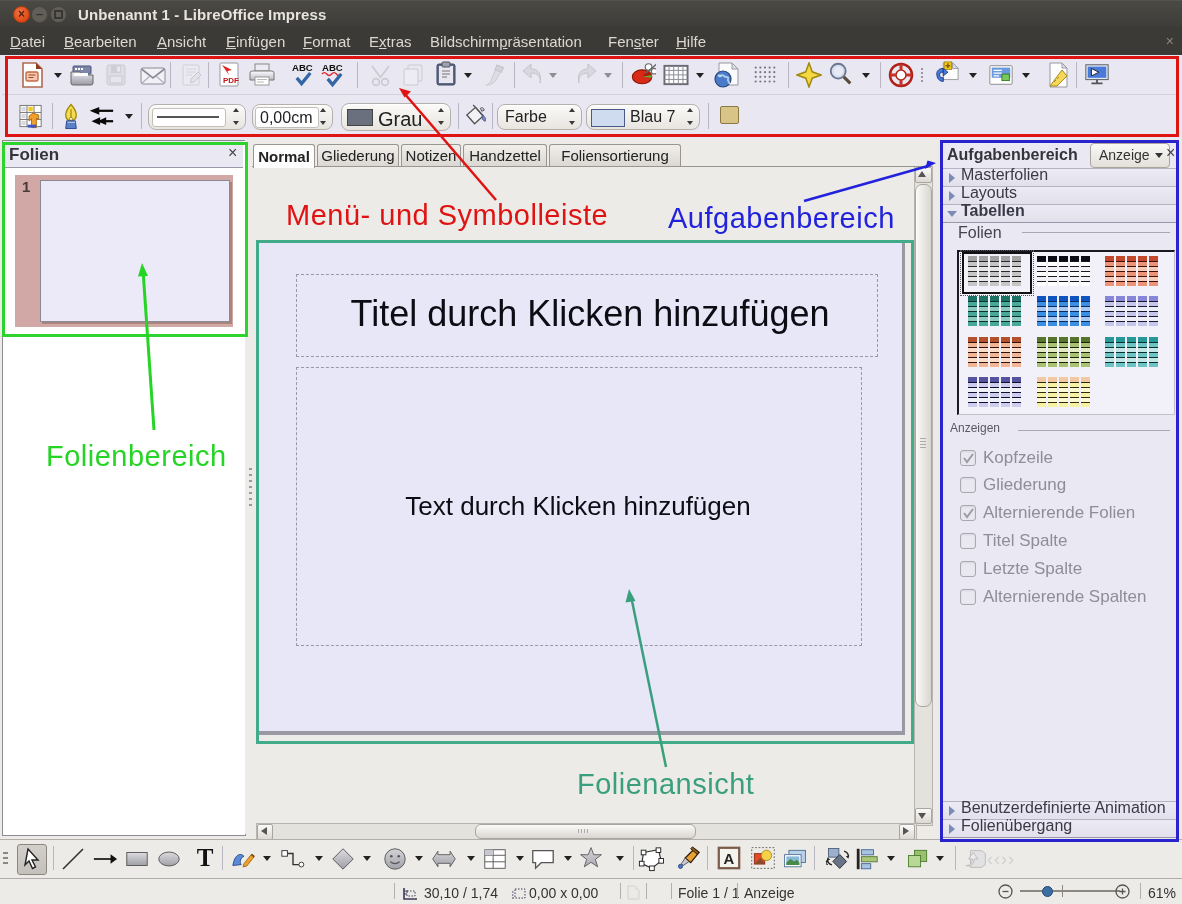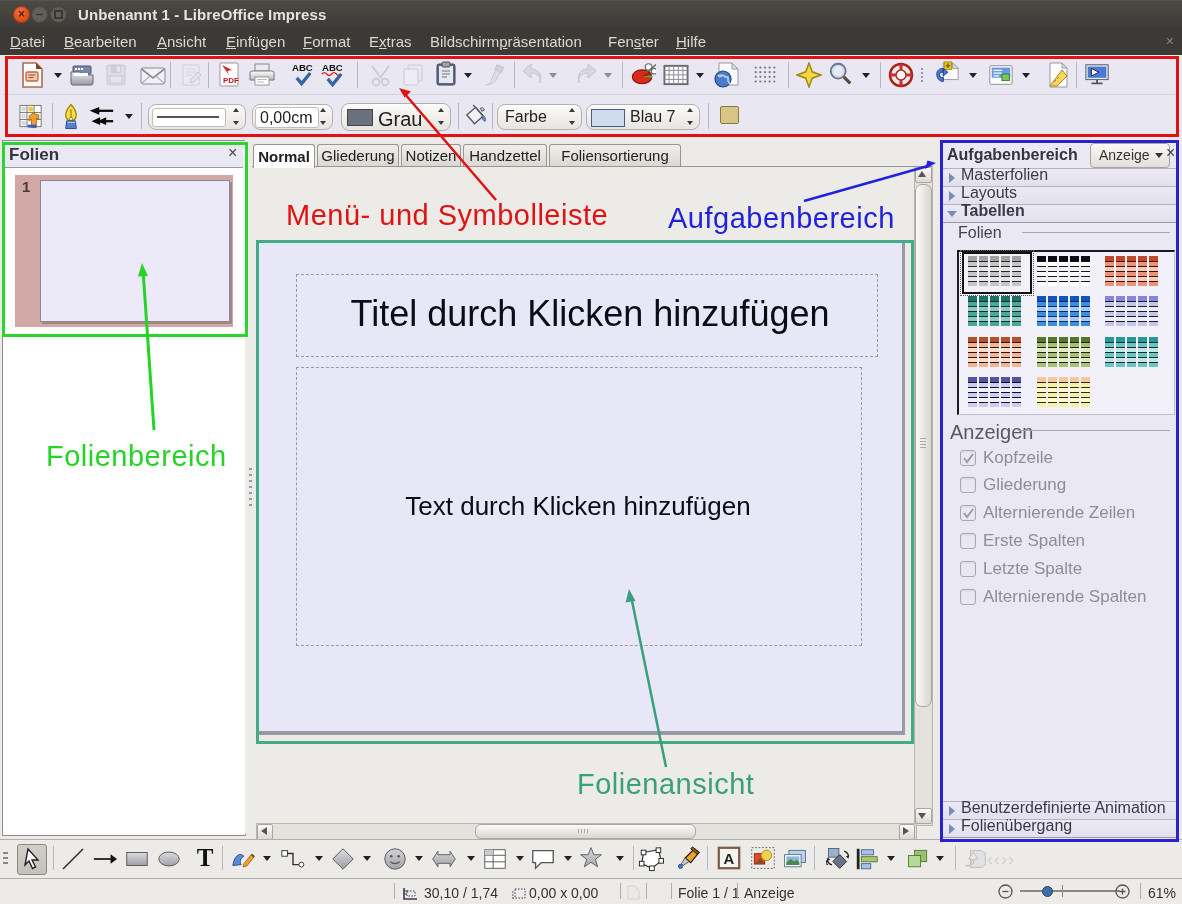--- a/index.html
+++ b/index.html
@@ -433,34 +433,34 @@
 <div class="thumb" style="left:1037px;top:256px;background-image:repeating-linear-gradient(90deg,rgba(0,0,0,0) 0 9px,#f2f1f9 9px 11px),linear-gradient(180deg,#0a0a14 0 5px,#1a1a1a 5px 6px,#ffffff 6px 10px,#1a1a1a 10px 11px,#f2f2f6 11px 15px,#1a1a1a 15px 16px,#ffffff 16px 20px,#1a1a1a 20px 21px,#f2f2f6 21px 25px,#1a1a1a 25px 26px,#ffffff 26px 30px)"></div>
 <div class="thumb" style="left:1105px;top:256px;background-image:repeating-linear-gradient(90deg,rgba(0,0,0,0) 0 9px,#f2f1f9 9px 11px),linear-gradient(180deg,#c4482c 0 5px,#401008 5px 6px,#ec9478 6px 10px,#401008 10px 11px,#f6cbba 11px 15px,#401008 15px 16px,#ec9478 16px 20px,#401008 20px 21px,#f6cbba 21px 25px,#401008 25px 26px,#ec9478 26px 30px)"></div>
 <div class="thumb" style="left:968px;top:296px;background-image:repeating-linear-gradient(90deg,rgba(0,0,0,0) 0 9px,#f2f1f9 9px 11px),linear-gradient(180deg,#1d7064 0 5px,#0a332c 5px 6px,#48a89a 6px 10px,#0a332c 10px 11px,#8dc9c0 11px 15px,#0a332c 15px 16px,#48a89a 16px 20px,#0a332c 20px 21px,#8dc9c0 21px 25px,#0a332c 25px 26px,#48a89a 26px 30px)"></div>
 <div class="thumb" style="left:1037px;top:296px;background-image:repeating-linear-gradient(90deg,rgba(0,0,0,0) 0 9px,#f2f1f9 9px 11px),linear-gradient(180deg,#0f54c0 0 5px,#0a2a60 5px 6px,#3a8ee4 6px 10px,#0a2a60 10px 11px,#a8caf2 11px 15px,#0a2a60 15px 16px,#3a8ee4 16px 20px,#0a2a60 20px 21px,#a8caf2 21px 25px,#0a2a60 25px 26px,#3a8ee4 26px 30px)"></div>
 <div class="thumb" style="left:1105px;top:296px;background-image:repeating-linear-gradient(90deg,rgba(0,0,0,0) 0 9px,#f2f1f9 9px 11px),linear-gradient(180deg,#8886d8 0 5px,#1a1a30 5px 6px,#c6c5ec 6px 10px,#1a1a30 10px 11px,#ededf8 11px 15px,#1a1a30 15px 16px,#c6c5ec 16px 20px,#1a1a30 20px 21px,#ededf8 21px 25px,#1a1a30 25px 26px,#c6c5ec 26px 30px)"></div>
 <div class="thumb" style="left:968px;top:337px;background-image:repeating-linear-gradient(90deg,rgba(0,0,0,0) 0 9px,#f2f1f9 9px 11px),linear-gradient(180deg,#b2512c 0 5px,#301008 5px 6px,#f2b596 6px 10px,#301008 10px 11px,#fbdcc8 11px 15px,#301008 15px 16px,#f2b596 16px 20px,#301008 20px 21px,#fbdcc8 21px 25px,#301008 25px 26px,#f2b596 26px 30px)"></div>
 <div class="thumb" style="left:1037px;top:337px;background-image:repeating-linear-gradient(90deg,rgba(0,0,0,0) 0 9px,#f2f1f9 9px 11px),linear-gradient(180deg,#56742c 0 5px,#1a2408 5px 6px,#a9c271 6px 10px,#1a2408 10px 11px,#e2eac2 11px 15px,#1a2408 15px 16px,#a9c271 16px 20px,#1a2408 20px 21px,#e2eac2 21px 25px,#1a2408 25px 26px,#a9c271 26px 30px)"></div>
 <div class="thumb" style="left:1105px;top:337px;background-image:repeating-linear-gradient(90deg,rgba(0,0,0,0) 0 9px,#f2f1f9 9px 11px),linear-gradient(180deg,#279898 0 5px,#083030 5px 6px,#6cc4c4 6px 10px,#083030 10px 11px,#c2e6e6 11px 15px,#083030 15px 16px,#6cc4c4 16px 20px,#083030 20px 21px,#c2e6e6 21px 25px,#083030 25px 26px,#6cc4c4 26px 30px)"></div>
 <div class="thumb" style="left:968px;top:377px;background-image:repeating-linear-gradient(90deg,rgba(0,0,0,0) 0 9px,#f2f1f9 9px 11px),linear-gradient(180deg,#5553a0 0 5px,#101030 5px 6px,#cdccee 6px 10px,#101030 10px 11px,#efeff9 11px 15px,#101030 15px 16px,#cdccee 16px 20px,#101030 20px 21px,#efeff9 21px 25px,#101030 25px 26px,#cdccee 26px 30px)"></div>
 <div class="thumb" style="left:1037px;top:377px;background-image:repeating-linear-gradient(90deg,rgba(0,0,0,0) 0 9px,#f2f1f9 9px 11px),linear-gradient(180deg,#f2c9a2 0 5px,#302810 5px 6px,#f6f2a2 6px 10px,#302810 10px 11px,#fbfad2 11px 15px,#302810 15px 16px,#f6f2a2 16px 20px,#302810 20px 21px,#fbfad2 21px 25px,#302810 25px 26px,#f6f2a2 26px 30px)"></div>
-<div class="abs" style="left:950px;top:421px;font-size:20px;color:#5a5964">Anzeigen</div>
+<div class="abs" style="left:950px;top:421px;font-size:12px;color:#5a5964">Anzeigen</div>
 <div class="abs" style="left:1018px;top:430px;width:152px;height:1px;background:#a9a7b4"></div>
 <div class="cb" style="left:960px;top:450px"><svg width="14" height="14" viewBox="0 0 14 14">
       <path d="M3 7l3 4 6-8" stroke="#9d9ba6" stroke-width="2" fill="none"></path>
     </svg></div>
 <div class="cbl" style="left:983px;top:448px">Kopfzeile</div>
 <div class="cb" style="left:960px;top:477px"></div>
 <div class="cbl" style="left:983px;top:475px">Gliederung</div>
 <div class="cb" style="left:960px;top:505px"><svg width="14" height="14" viewBox="0 0 14 14">
       <path d="M3 7l3 4 6-8" stroke="#9d9ba6" stroke-width="2" fill="none"></path>
     </svg></div>
-<div class="cbl" style="left:983px;top:503px">Alternierende Zeilen</div>
+<div class="cbl" style="left:983px;top:503px">Alternierende Folien</div>
 <div class="cb" style="left:960px;top:533px"></div>
-<div class="cbl" style="left:983px;top:531px">Erste Spalten</div>
+<div class="cbl" style="left:983px;top:531px">Titel Spalte</div>
 <div class="cb" style="left:960px;top:561px"></div>
 <div class="cbl" style="left:983px;top:559px">Letzte Spalte</div>
 <div class="cb" style="left:960px;top:589px"></div>
 <div class="cbl" style="left:983px;top:587px">Alternierende Spalten</div>
 <div class="sect" style="top:801px"><span class="tri-r"></span><span style="position:relative;top:-3px">Benutzerdefinierte Animation</span></div>
 <div class="sect" style="top:819px"><span class="tri-r"></span><span style="position:relative;top:-3px">Folienübergang</span></div>
 <div class="ann" style="left:940px;top:140px;width:233px;height:696px;border:3px solid #2a22cc;z-index:45"></div>
 
 <div class="abs" style="left:0;top:839px;width:1182px;height:39px;background:#edebe7;border-top:1px solid #b2afaa"></div>
 <div class="abs" style="left:3px;top:852px;width:5px;height:14px;background:repeating-linear-gradient(#8a8880 0 2px,transparent 2px 5px)"></div>

